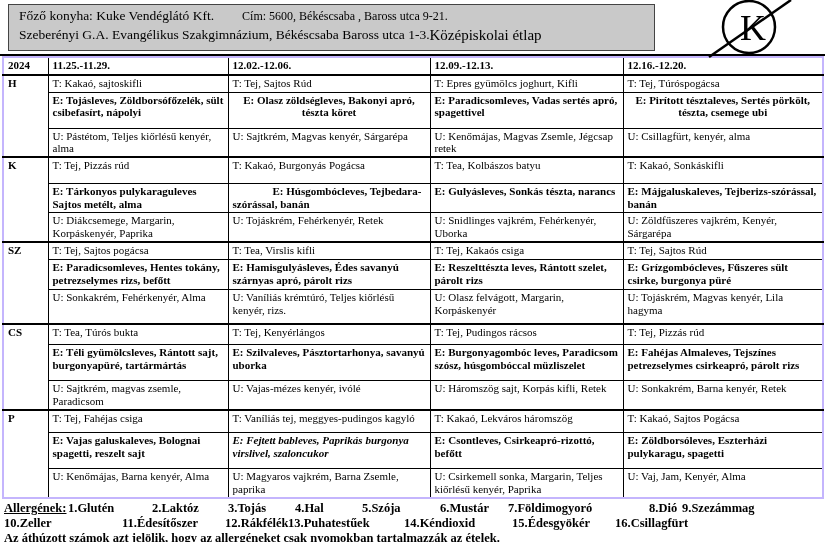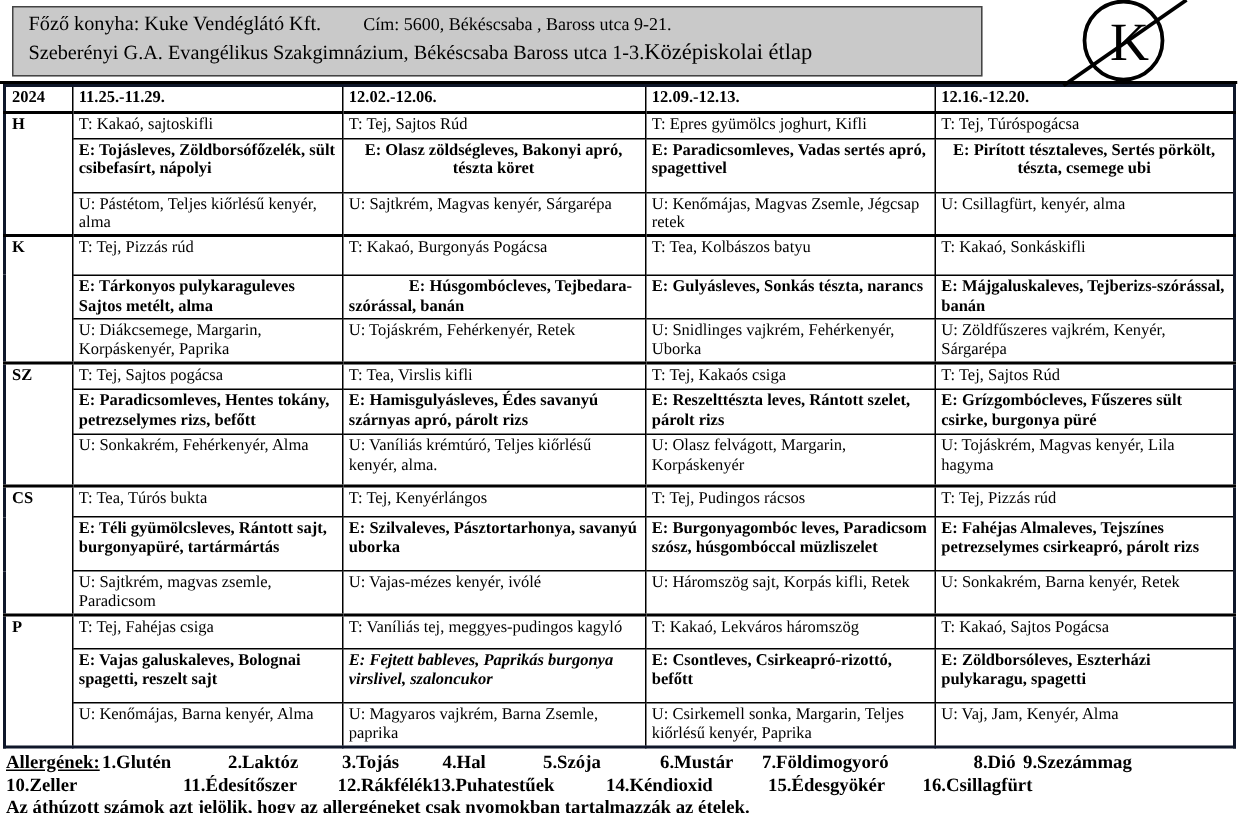--- a/index.html
+++ b/index.html
@@ -23,21 +23,21 @@
   }
   .hline1 { font-size:13.5px; white-space:nowrap; }
   .hline1 .addr { margin-left:28px; font-size:12px; }
   .hline2 { font-size:13.5px; display:flex; white-space:nowrap; margin-top:3px; }
   .hline2 .etlap { margin-left:auto; margin-right:145px; font-size:15px; }
   .logo { position:absolute; left:703px; top:-1px; width:92px; height:59px; }
   
   table.menu {
     border-collapse:collapse;
     width:820px; margin-left:2px;
-    border:2px solid #0f172a;
+    border:2px solid #c4b5fd;
     table-layout:fixed;
   }
   table.menu th, table.menu td {
     border:1px solid #000;
     padding:1px 4px;
     font-size:11px; line-height:1.18;
     text-align:left; vertical-align:top;
     overflow:hidden;
   }
   th.year  { font-size:13px; text-align:center; font-weight:bold; }
@@ -148,21 +148,21 @@
     <td class="t">T: Tej, Sajtos Rúd</td>
   </tr>
   <tr class="hr30">
     <td class="e">E: Paradicsomleves, Hentes tokány, petrezselymes rizs, befőtt</td>
     <td class="e">E: Hamisgulyásleves, Édes savanyú szárnyas apró, párolt rizs</td>
     <td class="e">E: Reszelttészta leves, Rántott szelet, párolt rizs</td>
     <td class="e">E: Grízgombócleves, Fűszeres sült csirke, burgonya püré</td>
   </tr>
   <tr class="hr34">
     <td class="u">U: Sonkakrém, Fehérkenyér, Alma</td>
-    <td class="u">U: Vaníliás krémtúró, Teljes kiőrlésű kenyér, alma.</td>
+    <td class="u">U: Vaníliás krémtúró, Teljes kiőrlésű kenyér, rizs.</td>
     <td class="u">U: Olasz felvágott, Margarin, Korpáskenyér</td>
     <td class="u">U: Tojáskrém, Magvas kenyér, Lila hagyma</td>
   </tr>
 
   <tr class="block hr21">
     <td class="day" rowspan="3">CS</td>
     <td class="t">T: Tea, Túrós bukta</td>
     <td class="t">T: Tej, Kenyérlángos</td>
     <td class="t">T: Tej, Pudingos rácsos</td>
     <td class="t">T: Tej, Pizzás rúd</td>

